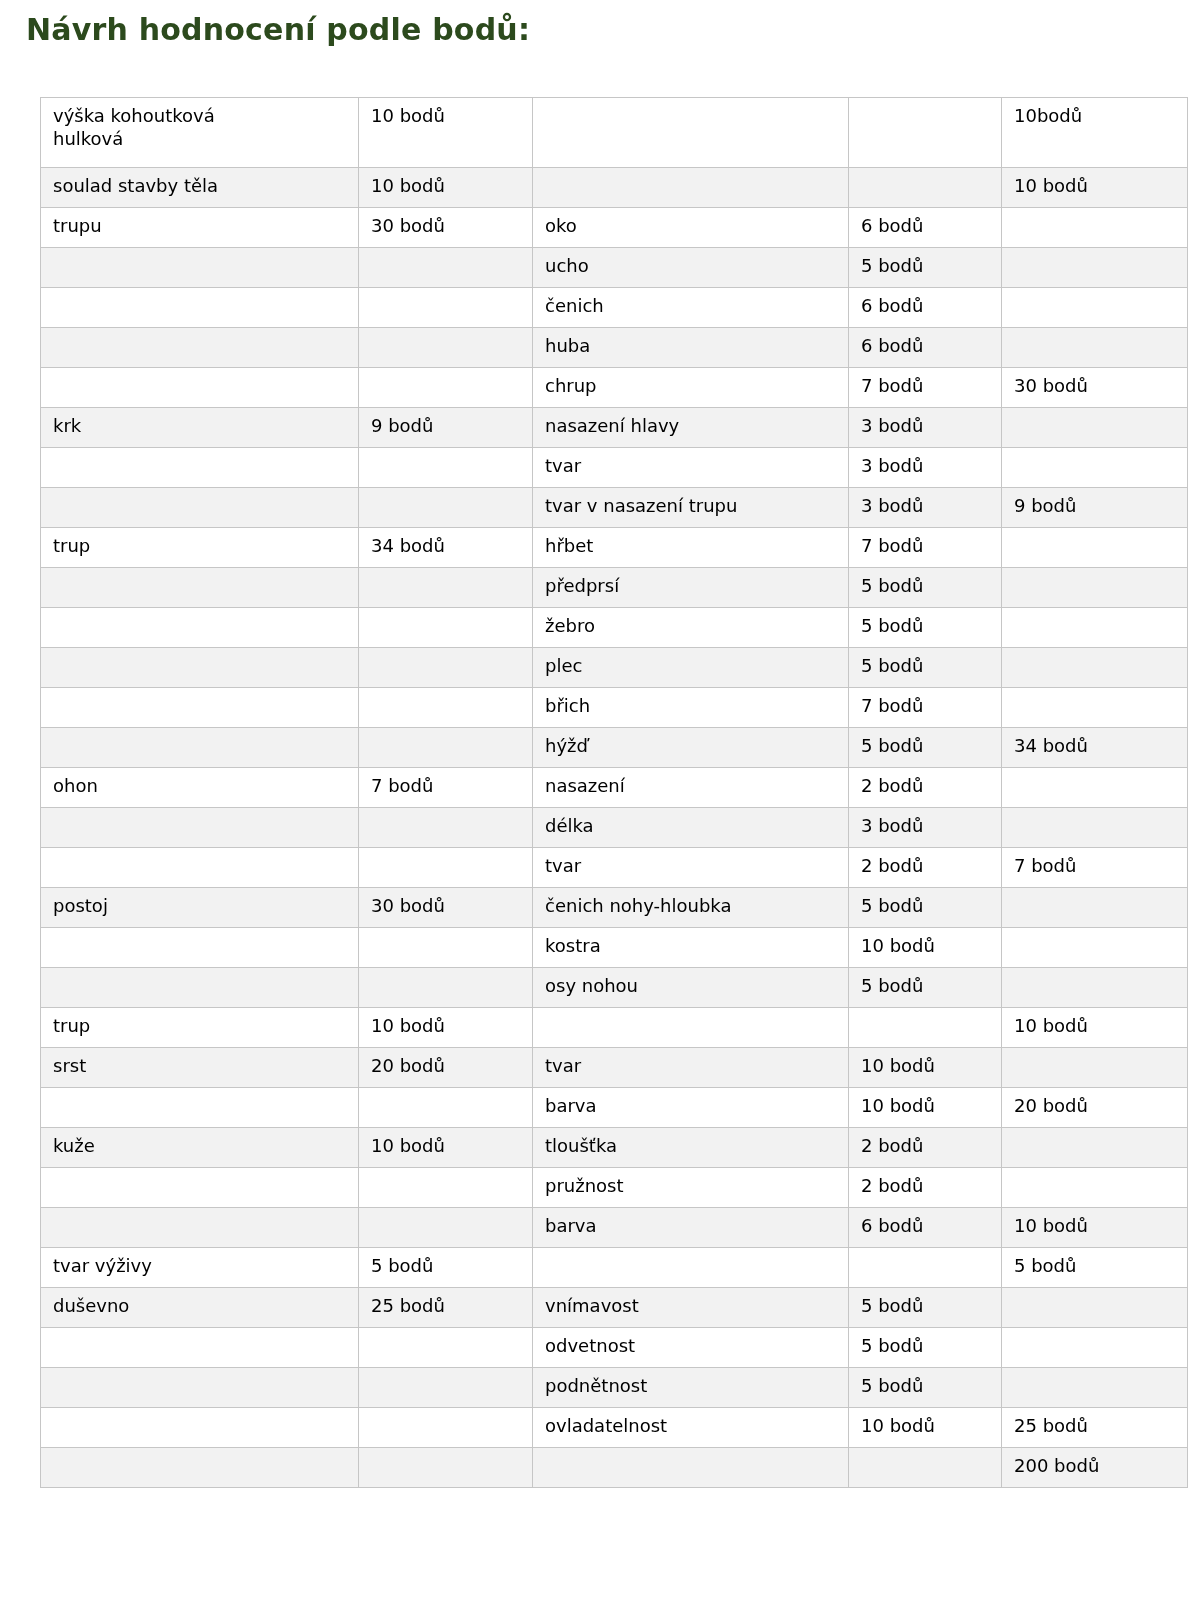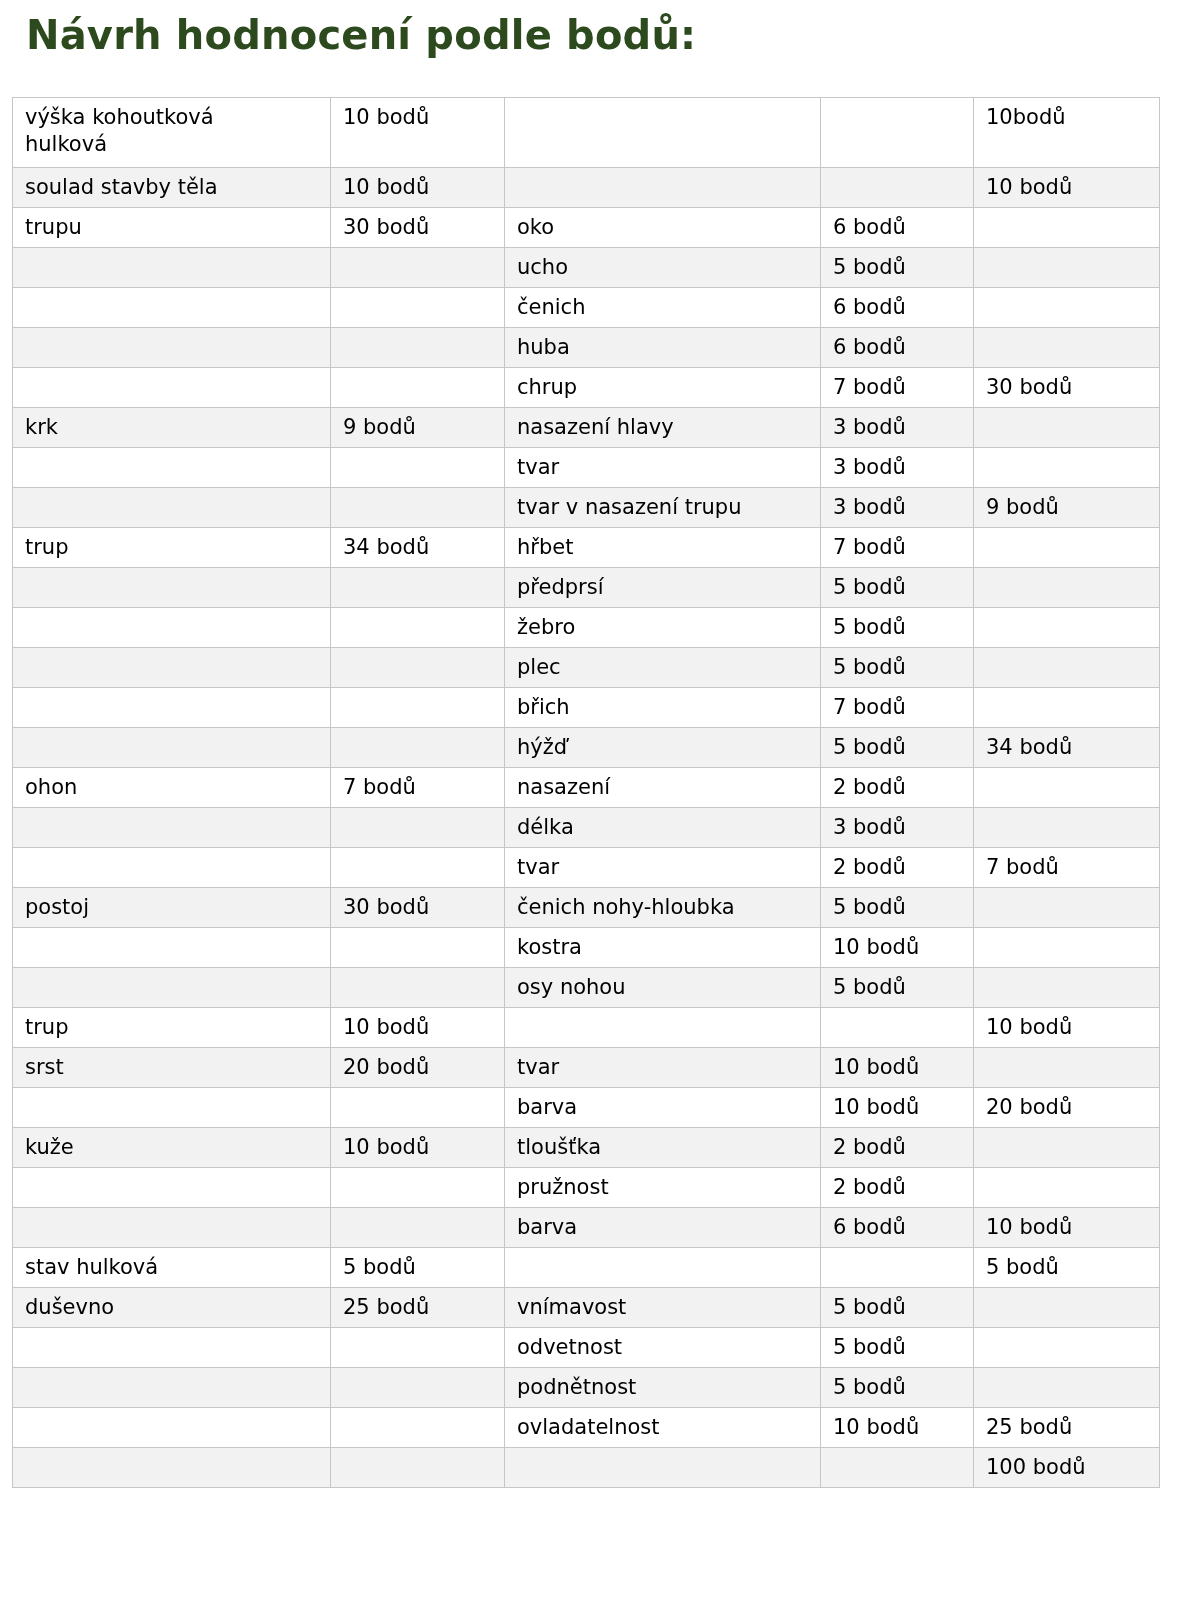--- a/index.html
+++ b/index.html
@@ -18,33 +18,33 @@
     position: relative;
     width: 1200px;
     height: 1600px;
     overflow: hidden;
   }
   .page-title {
     position: absolute;
     left: 26px;
     top: 12px;
     margin: 0;
-    font-size: 40px;
+    font-size: 30px;
     font-weight: bold;
     color: #2c4a1d;
     letter-spacing: 0.2px;
   }
   table.scoring {
     position: absolute;
-    left: 12px;
+    left: 40px;
     top: 97px;
     width: 1147px;
     border-collapse: collapse;
     table-layout: fixed;
-    font-size: 21px;
+    font-size: 18px;
     line-height: 1.28;
   }
   table.scoring col.c1 { width: 318px; }
   table.scoring col.c2 { width: 174px; }
   table.scoring col.c3 { width: 316px; }
   table.scoring col.c4 { width: 153px; }
   table.scoring col.c5 { width: 186px; }
   table.scoring tr {
     height: 40px;
   }
@@ -269,21 +269,21 @@
           <td></td>
         </tr>
         <tr class="striped">
           <td></td>
           <td></td>
           <td>barva</td>
           <td>6 bodů</td>
           <td>10 bodů</td>
         </tr>
         <tr>
-          <td>stav hulková</td>
+          <td>tvar výživy</td>
           <td>5 bodů</td>
           <td></td>
           <td></td>
           <td>5 bodů</td>
         </tr>
         <tr class="striped">
           <td>duševno</td>
           <td>25 bodů</td>
           <td>vnímavost</td>
           <td>5 bodů</td>
@@ -308,17 +308,17 @@
           <td></td>
           <td>ovladatelnost</td>
           <td>10 bodů</td>
           <td>25 bodů</td>
         </tr>
         <tr class="striped">
           <td></td>
           <td></td>
           <td></td>
           <td></td>
-          <td>100 bodů</td>
+          <td>200 bodů</td>
         </tr>
       </tbody>
   </table>
 </div>
 
 </body></html>

